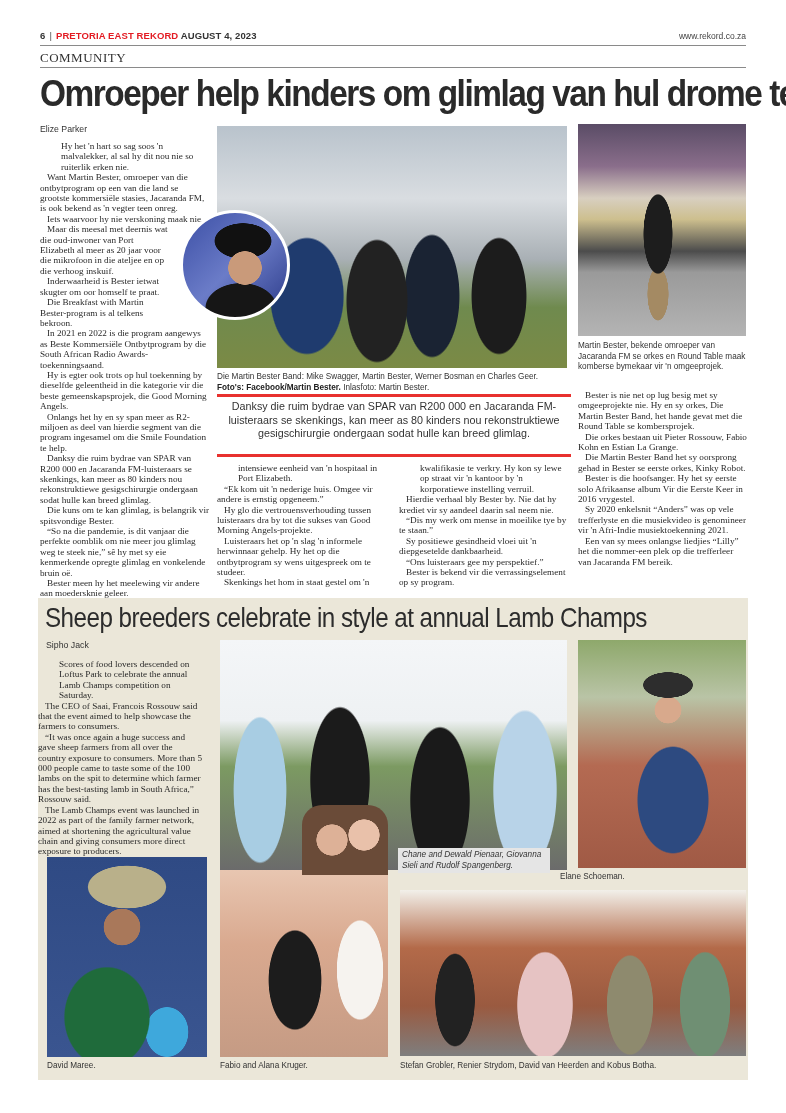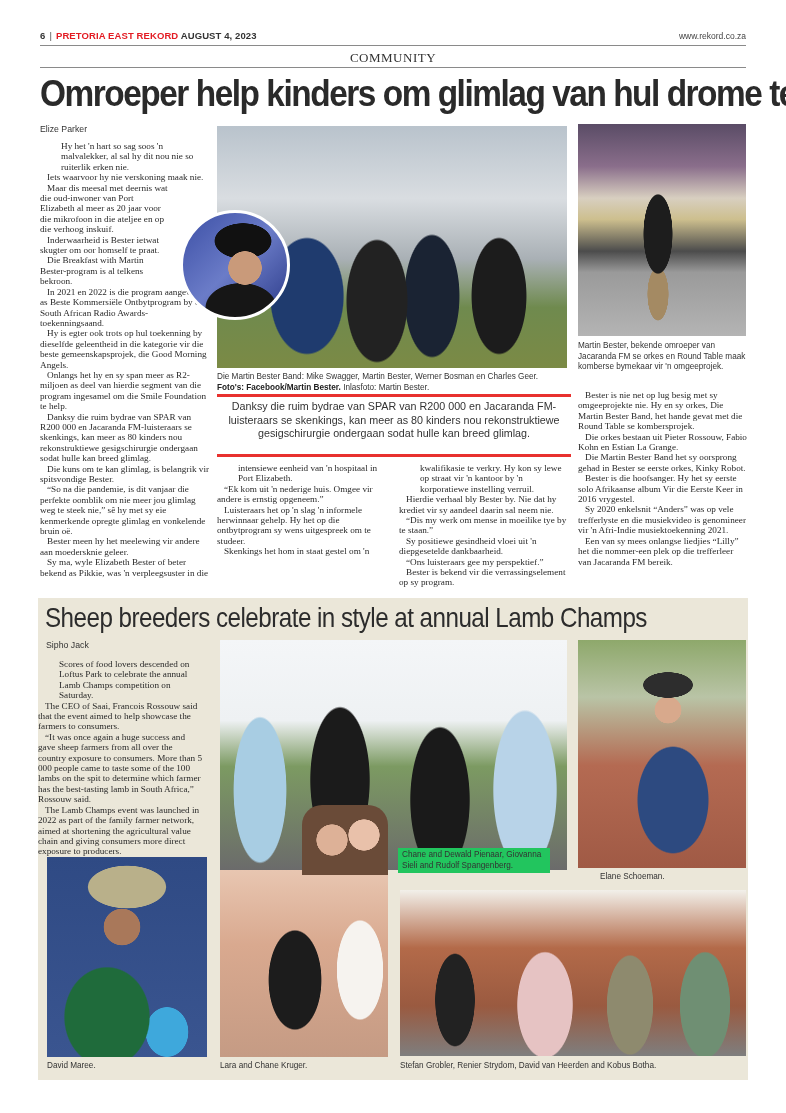--- a/index.html
+++ b/index.html
@@ -7,21 +7,21 @@
   body { position: relative; font-family: "Liberation Serif", serif; color: #222; }
 
   .abs { position: absolute; }
 
   
   .mast { left: 40px; top: 30px; font-family: "Liberation Sans", sans-serif; font-size: 9.5px; font-weight: bold; color: #333; letter-spacing: 0.1px; }
   .mast .pub { color: #e31b23; }
   .mast .sep { color: #555; font-weight: normal; padding: 0 4px; }
   .url { right: 40px; top: 31px; font-family: "Liberation Sans", sans-serif; font-size: 8.5px; color: #444; }
   .rule { left: 40px; width: 706px; height: 1px; background: #8a8a8a; }
-  .section { left: 40px; width: 706px; top: 50px; text-align: center; font-family: "Liberation Serif", serif; font-size: 13px; letter-spacing: 0.5px; color: #333; }
+  .section { left: 40px; width: 706px; top: 50px; text-align: left; font-family: "Liberation Serif", serif; font-size: 13px; letter-spacing: 0.5px; color: #333; }
 
   .headline1 { left: 40px; top: 72px; width: 710px; font-family: "Liberation Sans", sans-serif; font-weight: bold; font-size: 36.5px; letter-spacing: -1.6px; color: #2a2a2a; transform: scaleX(0.915); transform-origin: left top; white-space: nowrap; line-height: 44px; }
   .byline { font-family: "Liberation Sans", sans-serif; font-size: 9.5px; color: #333; transform: scaleX(0.92); transform-origin: left top; }
 
   .body-text { font-family: "Liberation Serif", serif; font-size: 9.2px; line-height: 10.4px; color: #2a2a2a; }
   .body-text p { text-indent: 7px; }
   .body-text p.first { text-indent: 0; margin-left: 21px; }
 
   .caption { font-family: "Liberation Sans", sans-serif; font-size: 8.2px; line-height: 10.5px; color: #333; }
   .caption b { font-weight: bold; color: #222; }
@@ -53,21 +53,21 @@
   .lamb-box { left: 38px; top: 598px; width: 710px; height: 482px; background: #ebe7d9; }
   .headline2 { left: 45px; top: 601px; font-family: "Liberation Sans", sans-serif; font-size: 27.5px; color: #2c2c2c; letter-spacing: -0.6px; transform: scaleX(0.88); transform-origin: left top; white-space: nowrap; line-height: 34px; }
 
   .ph-group { left: 220px; top: 640px; width: 347px; height: 230px;
     background:
       radial-gradient(ellipse 40px 110px at 40px 150px, #a8cde3 0 65%, transparent 67%),
       radial-gradient(ellipse 45px 110px at 120px 140px, #1b1b1b 0 65%, transparent 67%),
       radial-gradient(ellipse 45px 110px at 220px 160px, #1a1a1a 0 65%, transparent 67%),
       radial-gradient(ellipse 48px 120px at 305px 150px, #b8d3e8 0 65%, transparent 67%),
       linear-gradient(180deg, #f4f6f8 0%, #eef1f3 35%, #7c9a62 55%, #6b6b6b 100%); }
-  .group-cap { left: 398px; top: 848px; width: 152px; background: #22c55e; padding: 2px 4px; }
+  .group-cap { left: 398px; top: 848px; width: 152px; background: #e5e5e5; padding: 2px 4px; font-style: italic; }
   .ph-elane { left: 578px; top: 640px; width: 168px; height: 228px;
     background:
       radial-gradient(ellipse 35px 18px at 90px 45px, #2d2d2d 0 70%, transparent 72%),
       radial-gradient(circle 22px at 90px 70px, #d8a98c 0 60%, transparent 62%),
       radial-gradient(ellipse 50px 75px at 95px 160px, #2d4a80 0 70%, transparent 72%),
       linear-gradient(180deg, #8ea86b 0%, #b9c4a6 25%, #b46a52 55%, #a05a45 100%); }
   .ph-david { left: 47px; top: 857px; width: 160px; height: 200px;
     background:
       radial-gradient(ellipse 55px 30px at 80px 30px, #b9b08a 0 70%, transparent 72%),
       radial-gradient(circle 30px at 75px 70px, #a9785a 0 60%, transparent 62%),
@@ -100,20 +100,21 @@
 <div class="abs url">www.rekord.co.za</div>
 <div class="abs rule" style="top:45px;"></div>
 <div class="abs section">COMMUNITY</div>
 <div class="abs rule" style="top:67px;"></div>
 
 <div class="abs headline1">Omroeper help kinders om glimlag van hul drome te kry</div>
 <div class="abs byline" style="left:40px; top:123px;">Elize Parker</div>
 
 <div class="abs body-text" style="left:40px; top:141px; width:170px;">
   <p class="first">Hy het 'n hart so sag soos 'n malvalekker, al sal hy dit nou nie so ruiterlik erken nie.</p>
+  <p>Want Martin Bester, omroeper van die ontbytprogram op een van die land se grootste kommersiële stasies, Jacaranda FM, is ook bekend as 'n vegter teen onreg.</p>
   <p>Iets waarvoor hy nie verskoning maak nie.</p>
   <p style="width:128px;">Maar dis meesal met deernis wat die oud-inwoner van Port Elizabeth al meer as 20 jaar voor die mikrofoon in die ateljee en op die verhoog inskuif.</p>
   <p style="width:128px;">Inderwaarheid is Bester ietwat skugter om oor homself te praat.</p>
   <p style="width:128px;">Die Breakfast with Martin Bester-program is al telkens bekroon.</p>
   <p>In 2021 en 2022 is die program aangewys as Beste Kommersiële Ontbytprogram by die South African Radio Awards-toekenningsaand.</p>
   <p>Hy is egter ook trots op hul toekenning by dieselfde geleentheid in die kategorie vir die beste gemeenskapsprojek, die Good Morning Angels.</p>
   <p>Onlangs het hy en sy span meer as R2-miljoen as deel van hierdie segment van die program ingesamel om die Smile Foundation te help.</p>
   <p>Danksy die ruim bydrae van SPAR van R200 000 en Jacaranda FM-luisteraars se skenkings, kan meer as 80 kinders nou rekonstruktiewe gesigschirurgie ondergaan sodat hulle kan breed glimlag.</p>
   <p>Die kuns om te kan glimlag, is belangrik vir spitsvondige Bester.</p>
   <p>“So na die pandemie, is dit vanjaar die perfekte oomblik om nie meer jou glimlag weg te steek nie,” sê hy met sy eie kenmerkende opregte glimlag en vonkelende bruin oë.</p>
@@ -128,20 +129,21 @@
   <div><b>Foto's: Facebook/Martin Bester.</b> <span>Inlasfoto: Martin Bester.</span></div>
 </div>
 
 <div class="abs redbar" style="top:394px;"></div>
 <div class="abs pullquote">Danksy die ruim bydrae van SPAR van R200 000 en Jacaranda FM-luisteraars se skenkings, kan meer as 80 kinders nou rekonstruktiewe gesigschirurgie ondergaan sodat hulle kan breed glimlag.</div>
 <div class="abs redbar" style="top:454px;"></div>
 
 <div class="abs body-text" style="left:217px; top:463px; width:172px;">
   <p class="first">intensiewe eenheid van 'n hospitaal in Port Elizabeth.</p>
   <p>“Ek kom uit 'n nederige huis. Omgee vir andere is ernstig opgeneem.”</p>
+  <p>Hy glo die vertrouensverhouding tussen luisteraars dra by tot die sukses van Good Morning Angels-projekte.</p>
   <p>Luisteraars het op 'n slag 'n informele herwinnaar gehelp. Hy het op die ontbytprogram sy wens uitgespreek om te studeer.</p>
   <p>Skenkings het hom in staat gestel om 'n</p>
 </div>
 
 <div class="abs body-text" style="left:399px; top:463px; width:172px;">
   <p class="first">kwalifikasie te verkry. Hy kon sy lewe op straat vir 'n kantoor by 'n korporatiewe instelling verruil.</p>
   <p>Hierdie verhaal bly Bester by. Nie dat hy krediet vir sy aandeel daarin sal neem nie.</p>
   <p>“Dis my werk om mense in moeilike tye by te staan.”</p>
   <p>Sy positiewe gesindheid vloei uit 'n diepgesetelde dankbaarheid.</p>
   <p>“Ons luisteraars gee my perspektief.”</p>
@@ -168,23 +170,23 @@
   <p class="first">Scores of food lovers descended on Loftus Park to celebrate the annual Lamb Champs competition on Saturday.</p>
   <p>The CEO of Saai, Francois Rossouw said that the event aimed to help showcase the farmers to consumers.</p>
   <p>“It was once again a huge success and gave sheep farmers from all over the country exposure to consumers. More than 5 000 people came to taste some of the 100 lambs on the spit to determine which farmer has the best-tasting lamb in South Africa,” Rossouw said.</p>
   <p>The Lamb Champs event was launched in 2022 as part of the family farmer network, aimed at shortening the agricultural value chain and giving consumers more direct exposure to producers.</p>
 </div>
 
 <div class="photo ph-group"></div>
 <div class="abs caption group-cap">Chane and Dewald Pienaar, Giovanna Sieli and Rudolf Spangenberg.</div>
 
 <div class="photo ph-elane"></div>
-<div class="abs caption" style="left:600px; top:872px;">Elane Schoeman.</div>
+<div class="abs caption" style="left:560px; top:872px;">Elane Schoeman.</div>
 
 <div class="photo ph-david"></div>
 <div class="abs caption" style="left:47px; top:1061px;text-align:center;">David Maree.</div>
 
 <div class="photo ph-lara"></div>
 <div class="photo ph-lara-faces"></div>
-<div class="abs caption" style="left:220px; top:1061px;">Lara and Chane Kruger.</div>
+<div class="abs caption" style="left:220px; top:1061px;">Fabio and Alana Kruger.</div>
 
 <div class="photo ph-stefan"></div>
 <div class="abs caption" style="left:400px; top:1061px;">Stefan Grobler, Renier Strydom, David van Heerden and Kobus Botha.</div>
 
 </body></html>

